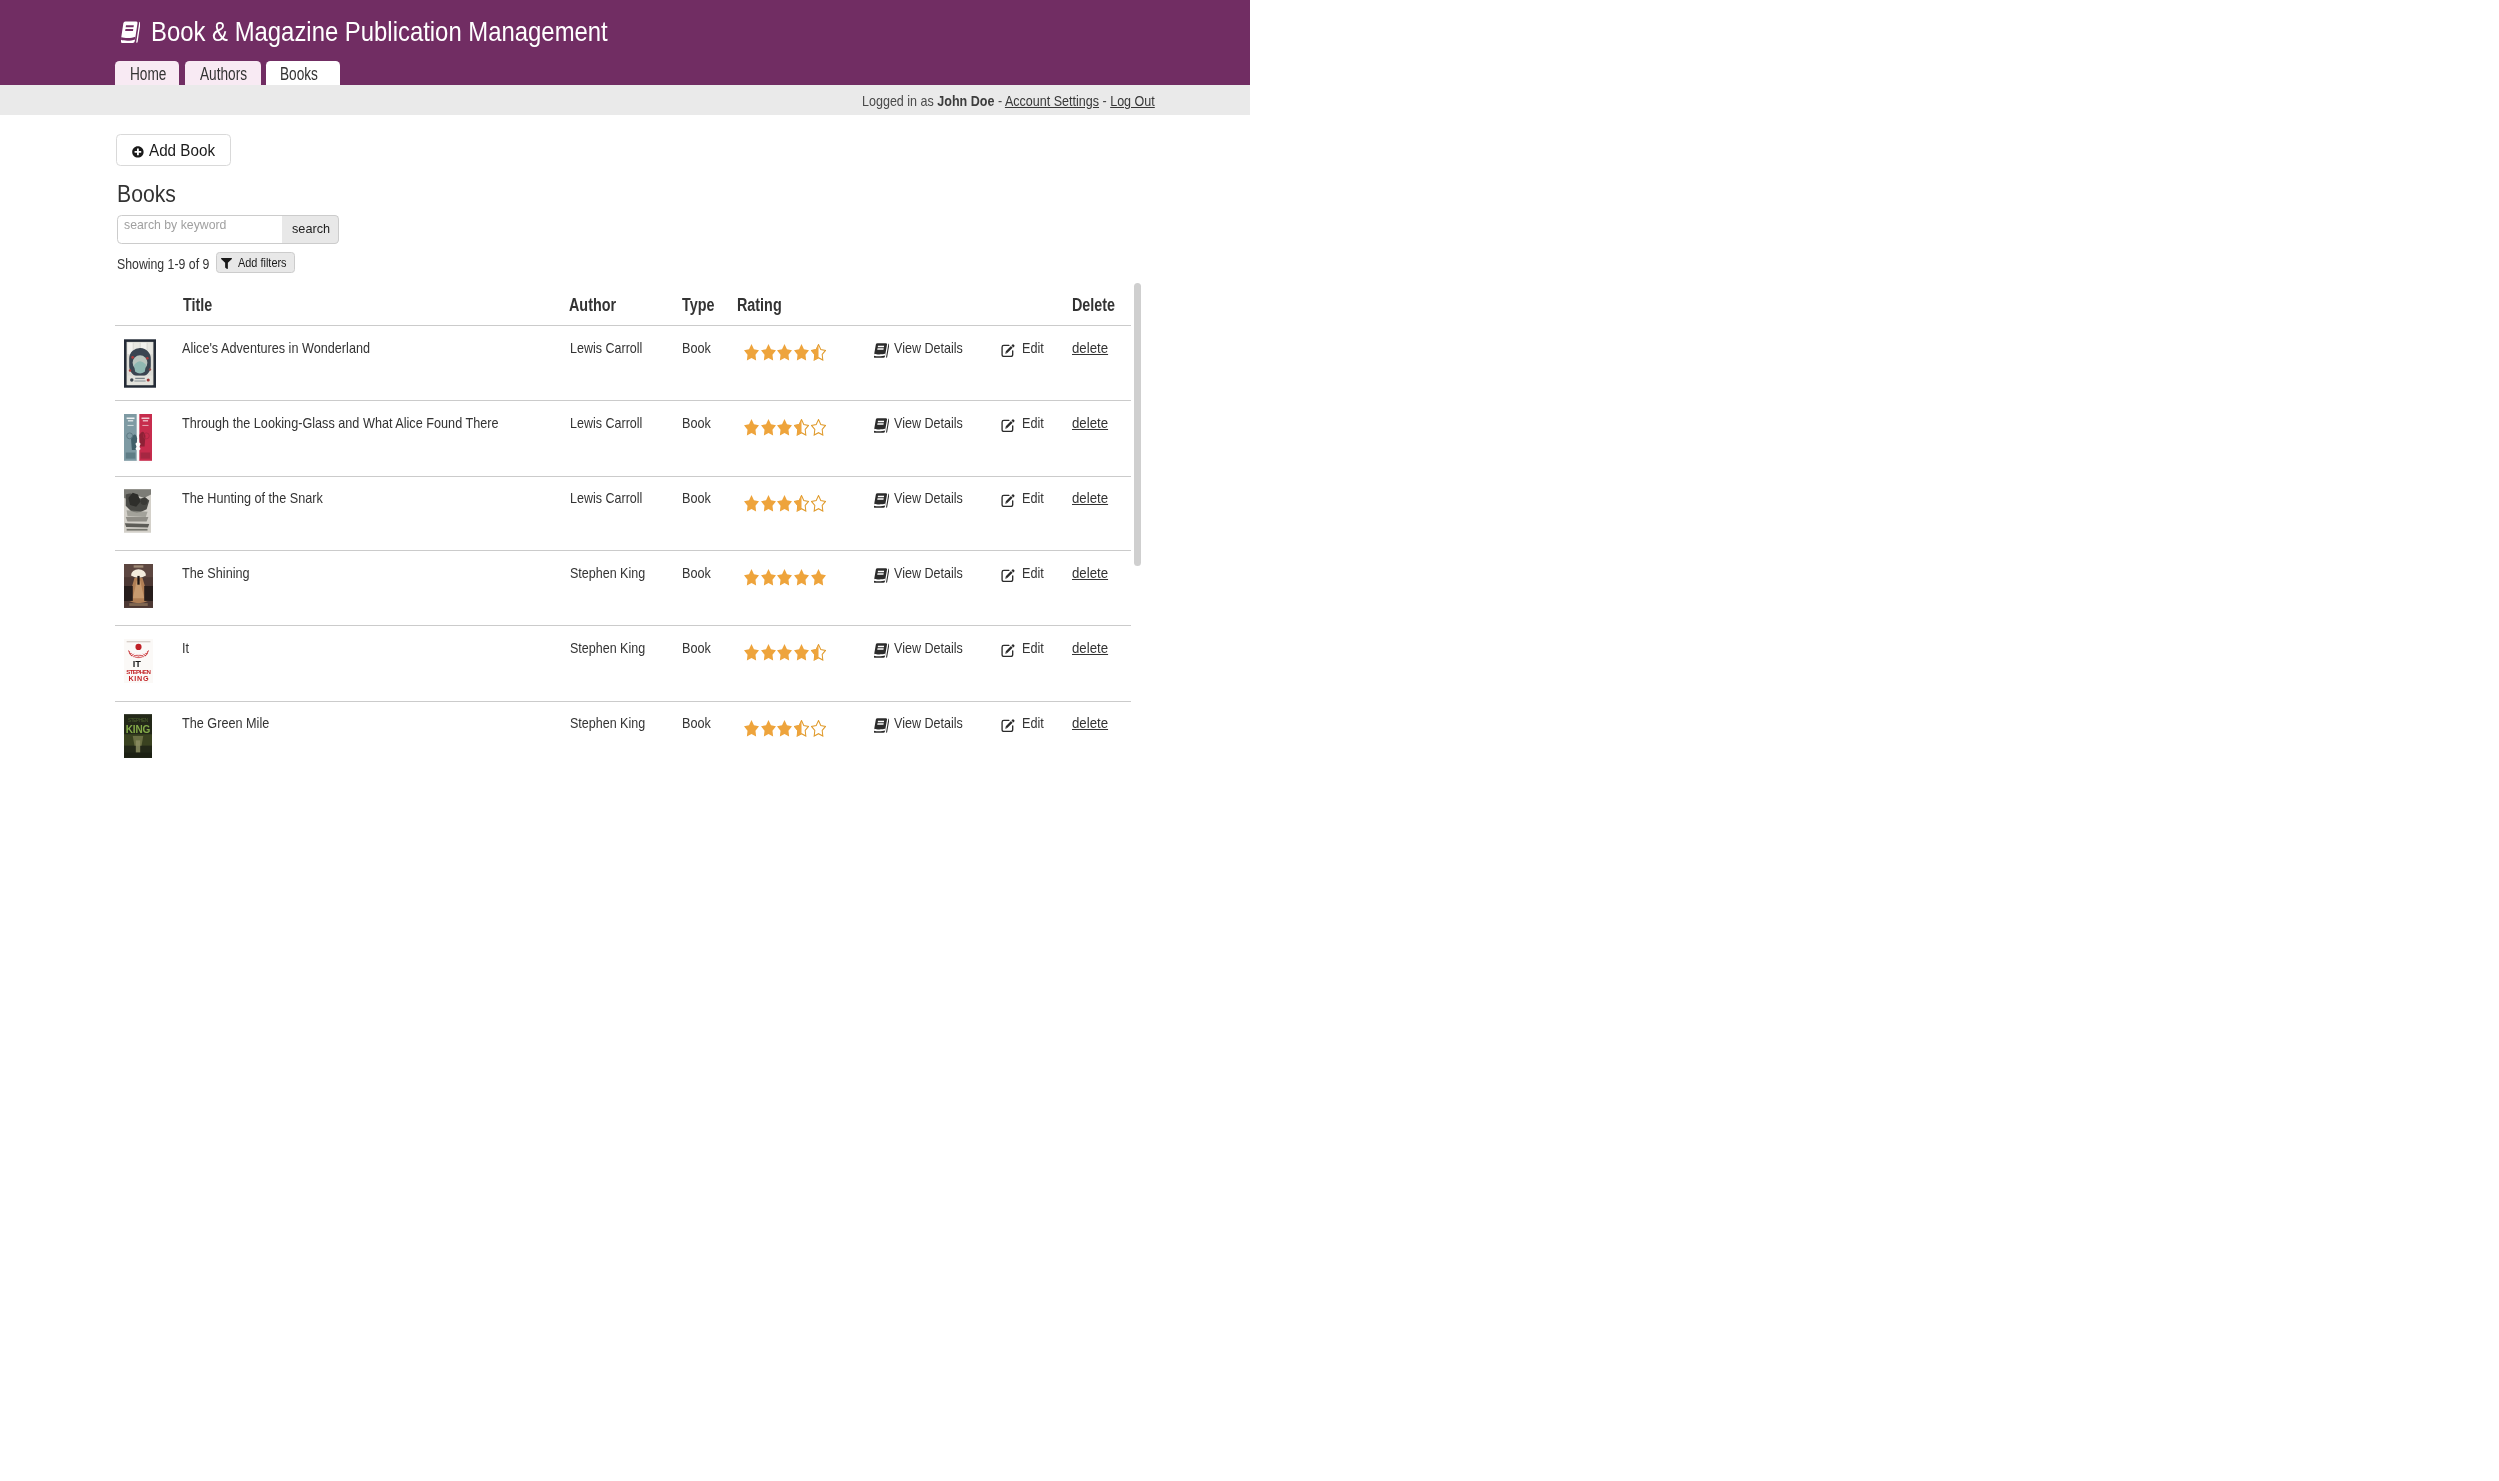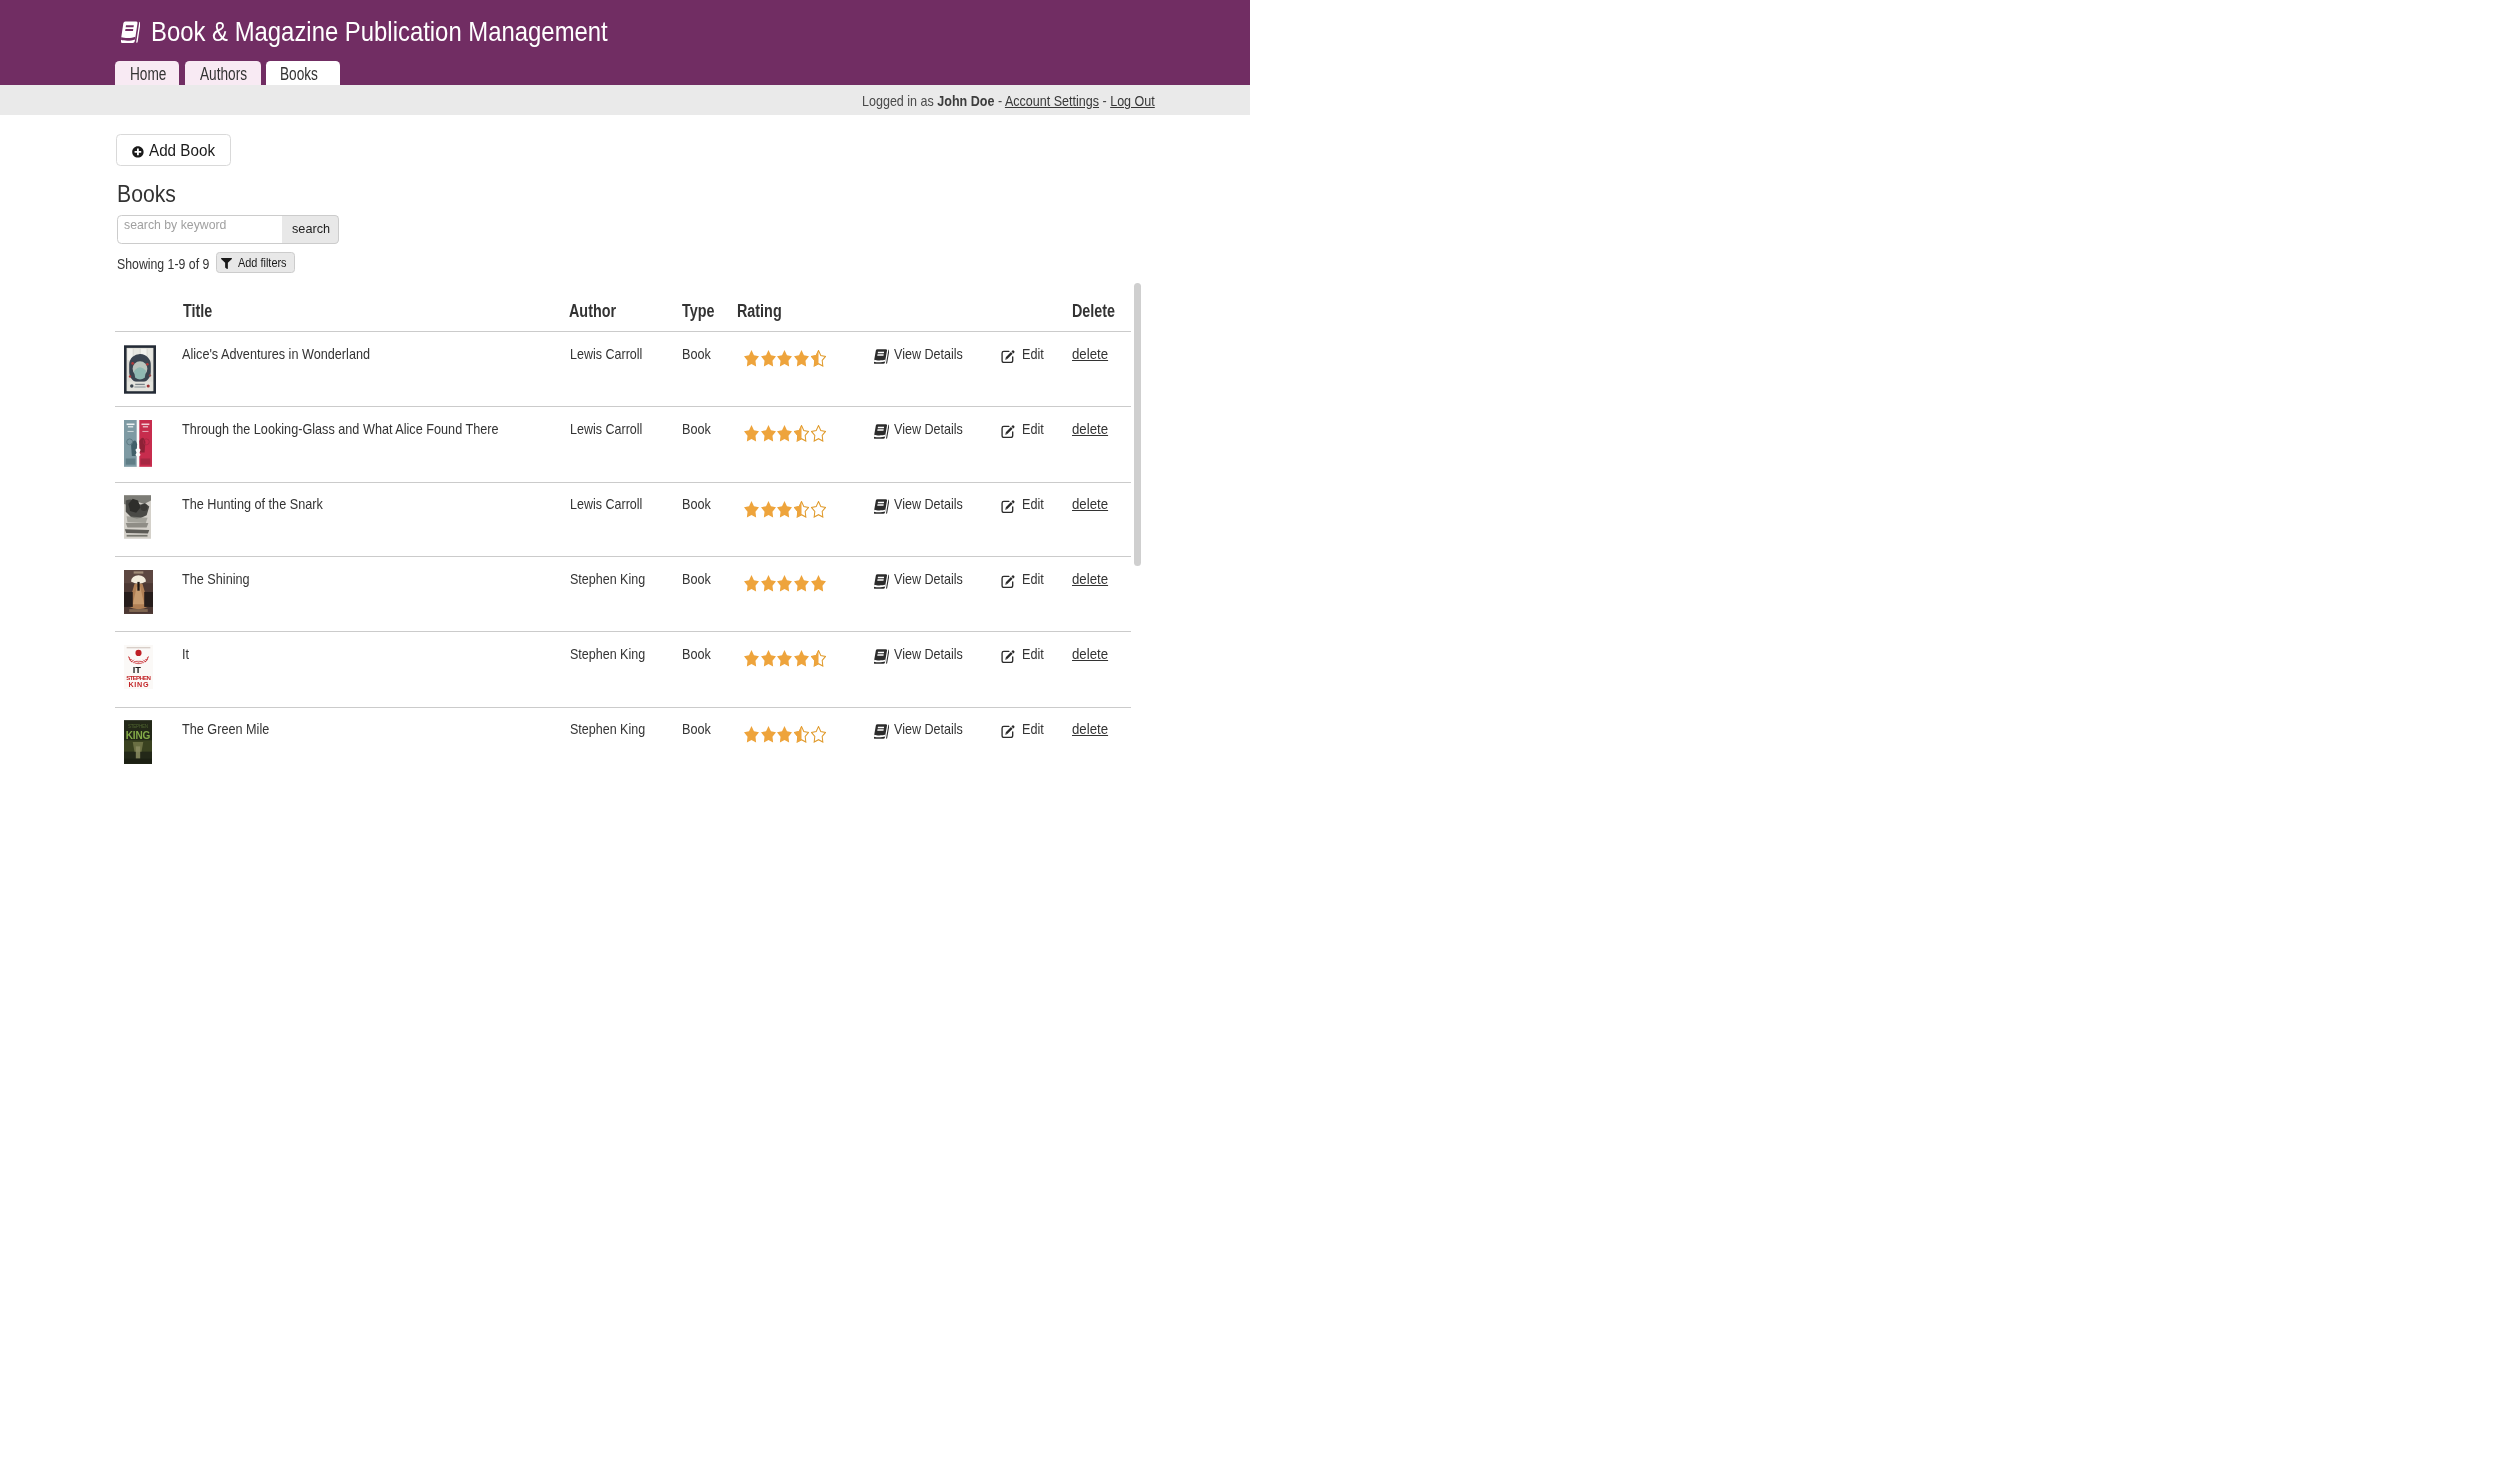--- a/index.html
+++ b/index.html
@@ -8,21 +8,21 @@
   .nt { position:absolute; white-space:nowrap; transform-origin:left top; line-height:0.905; color:#333333; }
   .dlink { text-decoration:underline; }
   .hl { position:absolute; left:115px; width:1016px; height:0.9px; background:#cbcbcb; }
   #hdr { position:absolute; left:0; top:0; width:1250px; height:85px; background:#712d63; }
   .tab { position:absolute; height:25px; border-radius:4.4px 4.4px 0 0; font-size:15px; color:#333; text-align:center; }
   #gbar { position:absolute; left:0; top:85px; width:1250px; height:29.5px; background:#eaeaea; }
   #addbook { position:absolute; left:116px; top:134px; width:115px; height:32px; background:#fff; border:0.9px solid #d9d9d9; border-radius:4.4px; }
   #searchinput { position:absolute; left:117px; top:215px; width:166px; height:29px; border:0.9px solid #cccccc; border-radius:4.4px 0 0 4.4px; background:#fff; }
   #searchbtn { position:absolute; left:282px; top:215px; width:57px; height:29px; border:0.9px solid #cccccc; border-left:none; border-radius:0 4.4px 4.4px 0; background:#e8e8e8; }
   #addfilters { position:absolute; left:216px; top:252px; width:79px; height:21px; background:#e8e8e8; border:0.9px solid #cccccc; border-radius:3.5px; }
-  #tbl { position:absolute; left:0; top:6px; width:1250px; height:741px; }
+  #tbl { position:absolute; left:0; top:0; width:1250px; height:741px; }
   #thumb { position:absolute; left:1134px; top:283px; width:6.8px; height:283px; background:#cfcfcf; border-radius:3.5px; }
 </style>
 </head>
 <body>
 <div id="hdr">
   <div class="abs" style="left:121px; top:20.5px;"><svg width="19" height="22.4" viewBox="0 0 36 40" preserveAspectRatio="none">
         <g transform="translate(4.6,0) skewX(-9)">
           <rect x="0.5" y="0.8" width="26.8" height="38.4" rx="3.4" fill="#ffffff"></rect>
           <rect x="6.1" y="7.6" width="14.8" height="3.7" fill="#712d63"></rect>
           <rect x="6.1" y="14.2" width="14.8" height="3.7" fill="#712d63"></rect>

